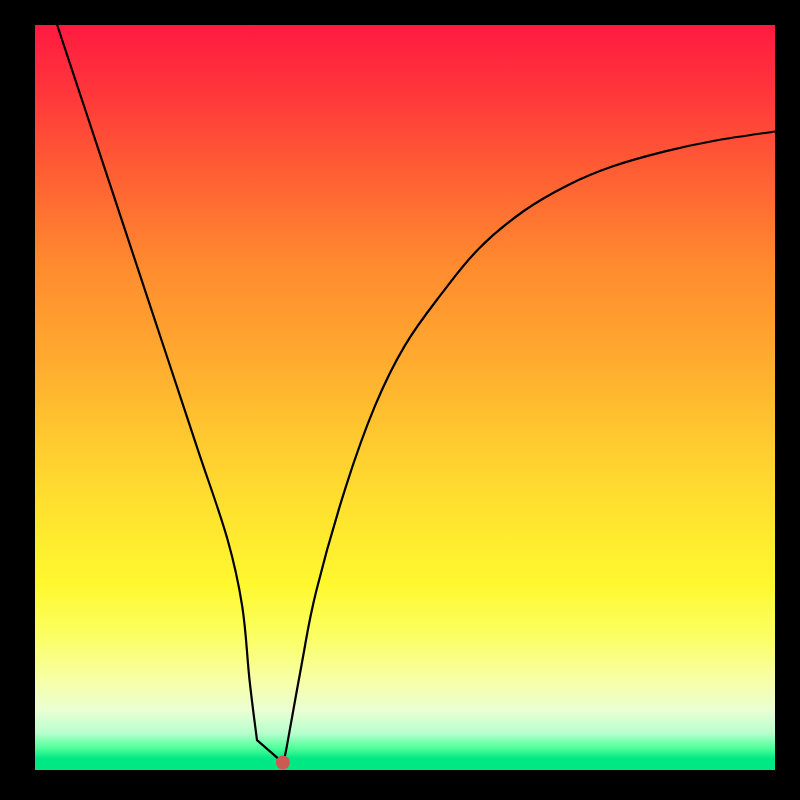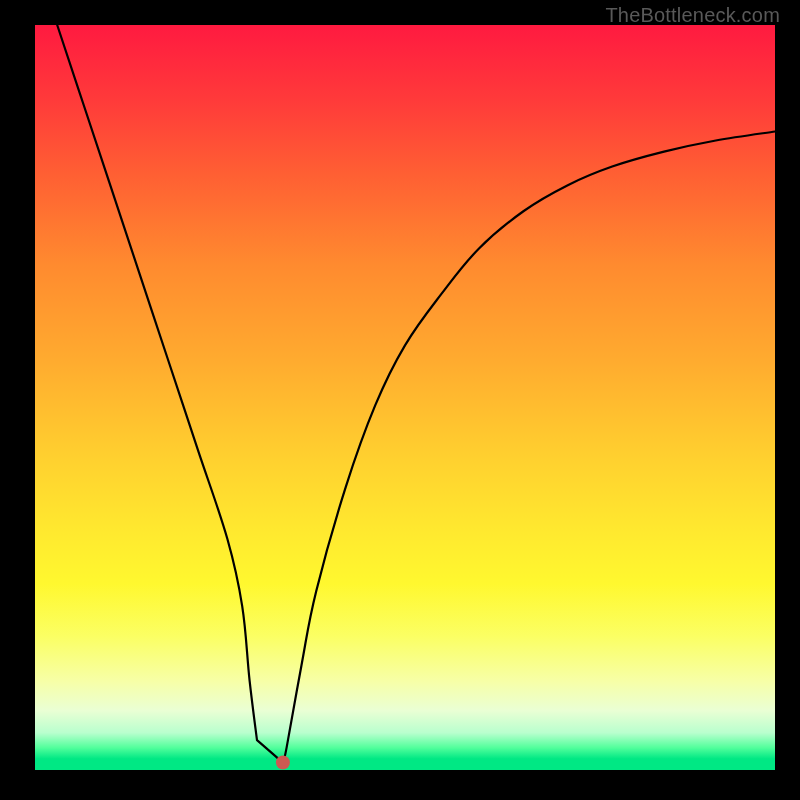--- a/index.html
+++ b/index.html
@@ -49,21 +49,20 @@
     top: 0;
     width: 740px;
     height: 745px;
     overflow: visible;
   }
 </style>
 </head>
 <body>
 <div class="wrap">
 
-  <div class="watermark">TheBottleneck.com</div>
 
   <div class="plot-area">
     <svg class="curve" viewBox="0 0 740 745" preserveAspectRatio="none">
       <path id="curve-path" fill="none" stroke="#000" stroke-width="2.2" stroke-linejoin="round" stroke-linecap="round" d="M 22.2 0 C 26.27 12.292499999999992, 34.903333333333336 38.367499999999964, 44.4 67.04999999999995 C 53.89666666666666 95.73249999999994, 63.14666666666666 123.66999999999993, 74 156.44999999999993 C 84.85333333333334 189.22999999999993, 92.74666666666667 213.06999999999996, 103.60000000000001 245.84999999999997 C 114.45333333333335 278.63, 122.34666666666665 302.4699999999999, 133.2 335.24999999999994 C 144.0533333333333 368.03, 151.9466666666667 391.87, 162.8 424.65 C 173.65333333333334 457.42999999999995, 184.26 485.36749999999995, 192.4 514.05 C 200.54000000000002 542.7325, 203.13000000000002 555.1491666666667, 207.20000000000002 581.1 C 211.27 607.0508333333333, 211.88666666666666 631.015, 214.6 655.6 C 217.31333333333333 680.1850000000001, 220.64333333333335 704.2733333333334, 222 715.2 L 247.9 737.55 C 248.57833333333335 734.8183333333333, 248.20833333333337 740.4058333333332, 251.60000000000002 722.65 C 254.99166666666667 704.8941666666667, 260.9733333333333 669.3825, 266.4 640.7 C 271.82666666666665 612.0175, 273.06 598.98, 281.2 566.2 C 289.34 533.4200000000001, 299.94666666666666 496.04583333333335, 310.8 461.9 C 321.65333333333336 427.7541666666666, 329.5466666666667 405.9008333333333, 340.40000000000003 379.95 C 351.2533333333334 353.99916666666667, 357.79 340.83750000000003, 370 320.35 C 382.21 299.8625, 393.4333333333334 285.9558333333333, 407.00000000000006 268.2 C 420.5666666666667 250.44416666666666, 429.07666666666665 238.52416666666667, 444 223.5 C 458.92333333333335 208.47583333333333, 472.12000000000006 197.85958333333335, 488.40000000000003 186.25 C 504.68 174.64041666666665, 516.52 168.36999999999998, 532.8 160.17499999999995 C 549.0799999999999 151.97999999999993, 559.5633333333334 147.69624999999996, 577.2 141.54999999999995 C 594.8366666666667 135.40374999999995, 610.0066666666667 131.43041666666664, 629 126.64999999999998 C 647.9933333333333 121.86958333333332, 660.45 119.16275000000003, 680.8000000000001 115.47500000000002 C 701.1500000000001 111.78725000000001, 729.1466666666666 108.17399999999998, 740 106.53499999999997"></path>
       <rect id="flat-rect" fill="none" stroke="none"></rect>
       <circle id="marker-dot" r="7" fill="#cc5a52" stroke="none" cx="247.9" cy="737.55"></circle>
     </svg>
   </div>
 
 </div>

